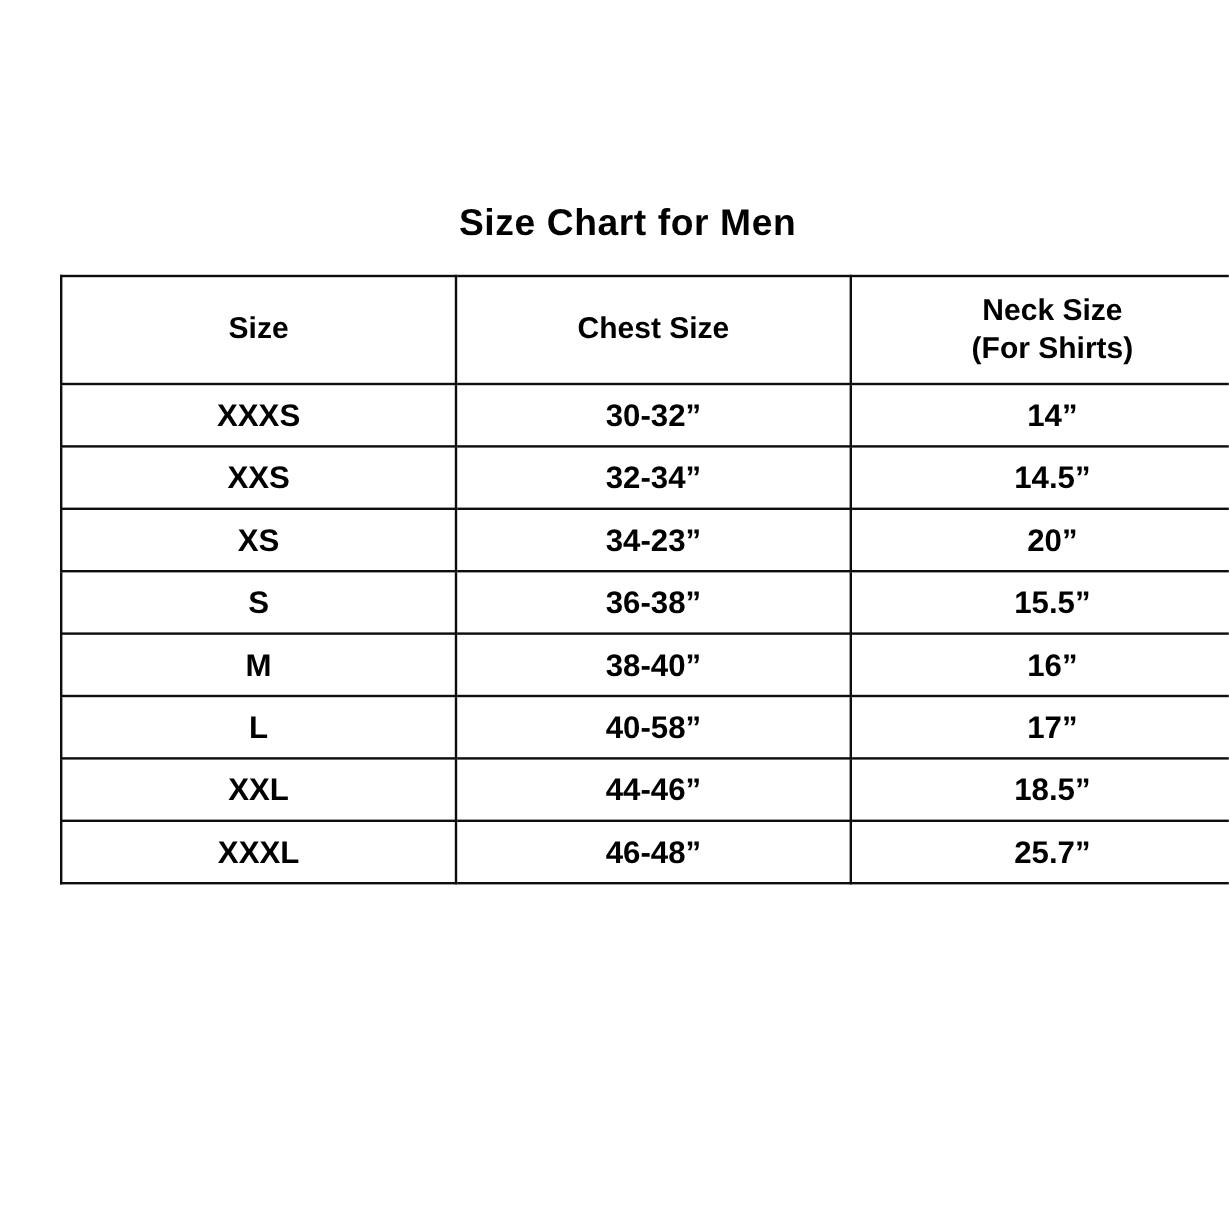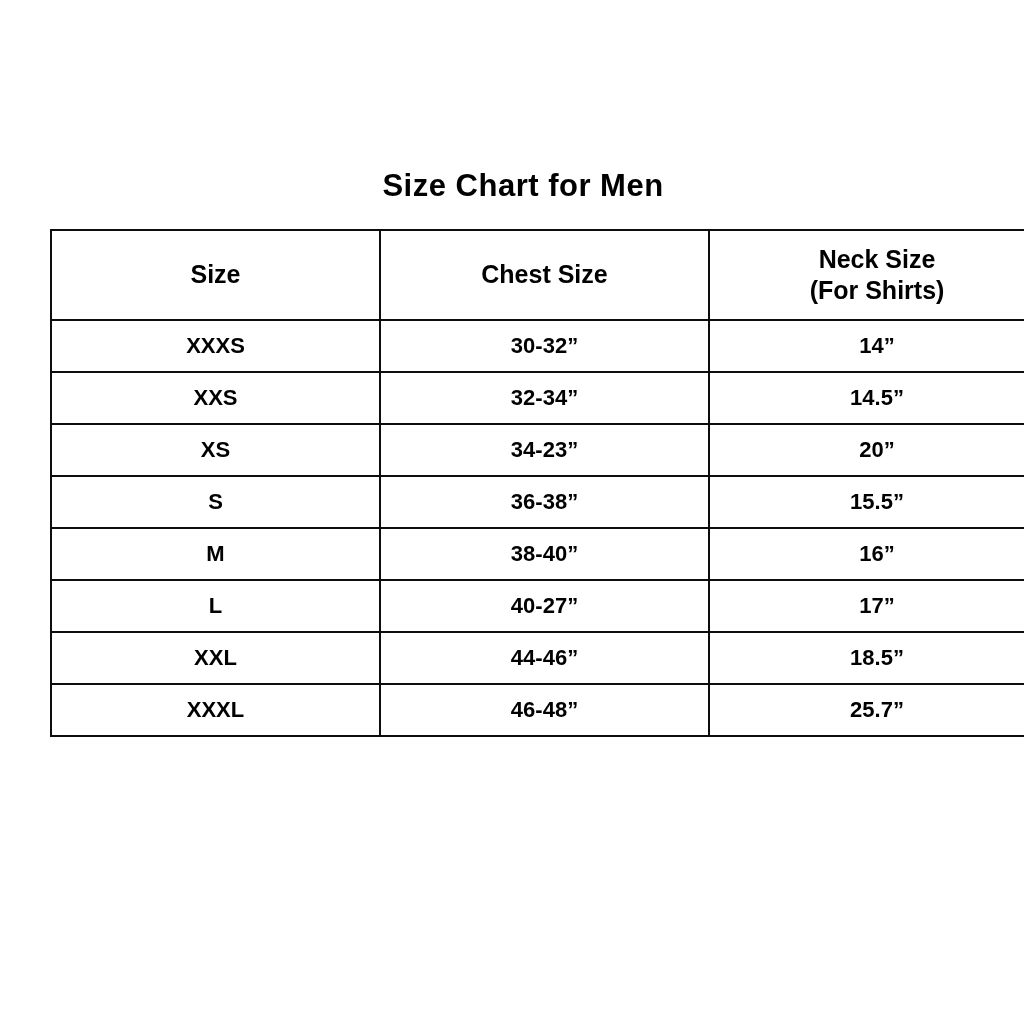--- a/index.html
+++ b/index.html
@@ -44,21 +44,21 @@
     background: #ffffff;
     padding: 0;
   }
   table.size-chart th {
     height: 88px;
     font-size: 25px;
     line-height: 1.25;
   }
   table.size-chart td {
     height: 50px;
-    font-size: 22px;
+    font-size: 26px;
   }
   col.c1 { width: 33.1%; }
   col.c2 { width: 33.1%; }
   col.c3 { width: 33.8%; }
 </style>
 </head>
 <body>
 
 <div class="page">
 
@@ -105,21 +105,21 @@
         <td>36-38”</td>
         <td>15.5”</td>
       </tr>
       <tr>
         <td>M</td>
         <td>38-40”</td>
         <td>16”</td>
       </tr>
       <tr>
         <td>L</td>
-        <td>40-27”</td>
+        <td>40-58”</td>
         <td>17”</td>
       </tr>
       <tr>
         <td>XXL</td>
         <td>44-46”</td>
         <td>18.5”</td>
       </tr>
       <tr>
         <td>XXXL</td>
         <td>46-48”</td>

